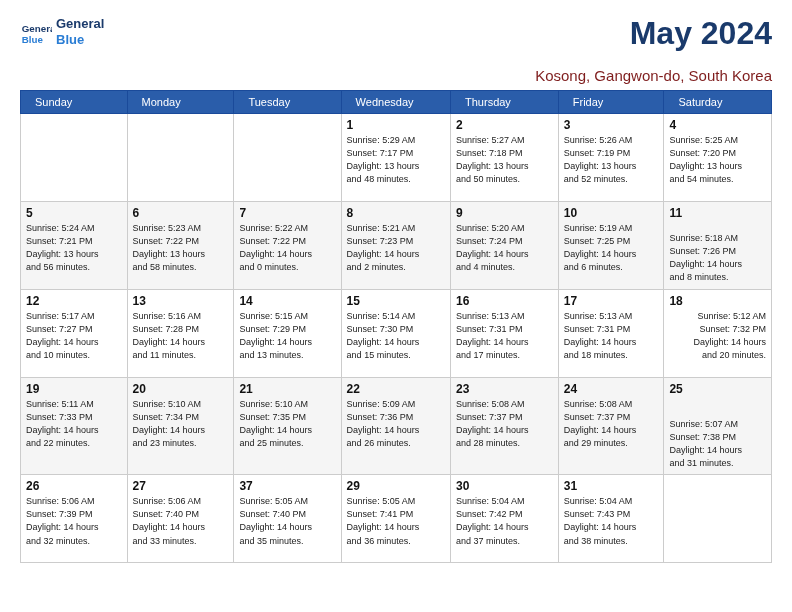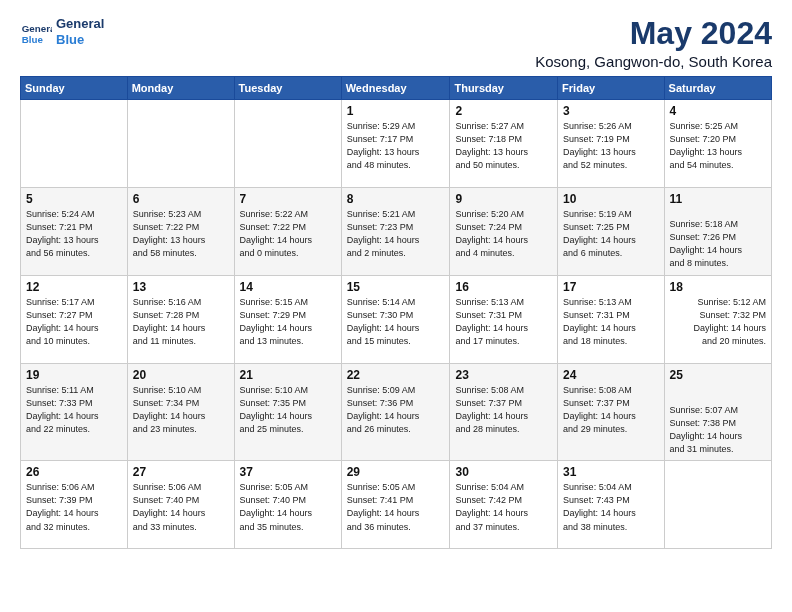--- a/index.html
+++ b/index.html
@@ -35,34 +35,34 @@
       text-align: right;
     }
     .month-year {
       font-size: 32px;
       font-weight: bold;
       color: #1a3a6b;
       line-height: 1.1;
     }
     .location {
       font-size: 15px;
-      color: #0f172a;
-      margin-top: 2px;
+      color: #7f1d1d;
+      margin-top: 16px;
     }
     .calendar {
       width: 100%;
       border-collapse: collapse;
       font-size: 9.5px;
     }
     .calendar thead th {
       background: #2a5daa;
       color: #fff;
       font-size: 11px;
-      font-weight: bold;
-      padding: 5px 4px;
+      font-weight: normal;
+      padding: 5px 14px;
       text-align: left;
       border: 1px solid #1a4a9a;
     }
     .calendar tbody td {
       vertical-align: top;
       border: 1px solid #ccc;
       padding: 4px 5px;
       width: 113px;
       height: 88px;
       background: #fff;

